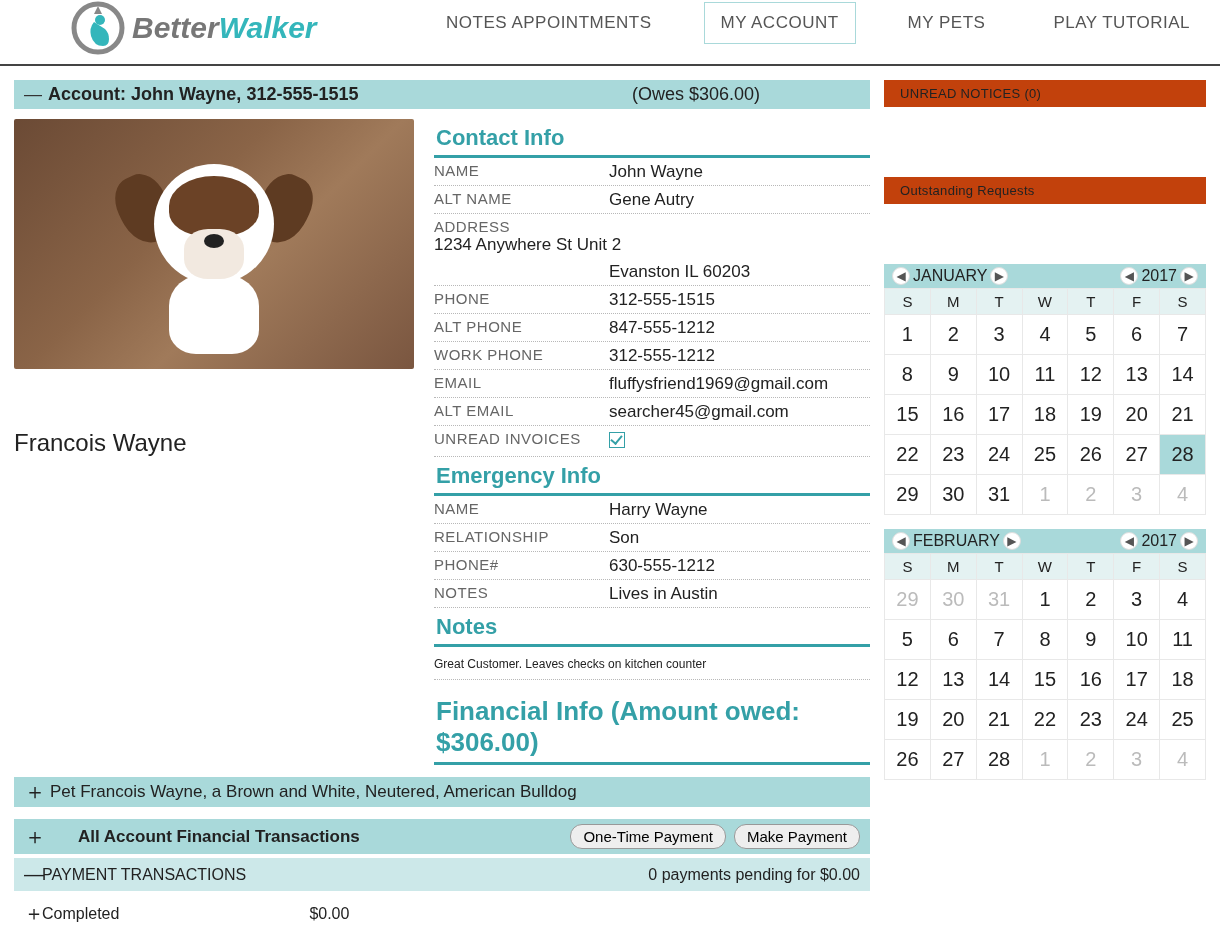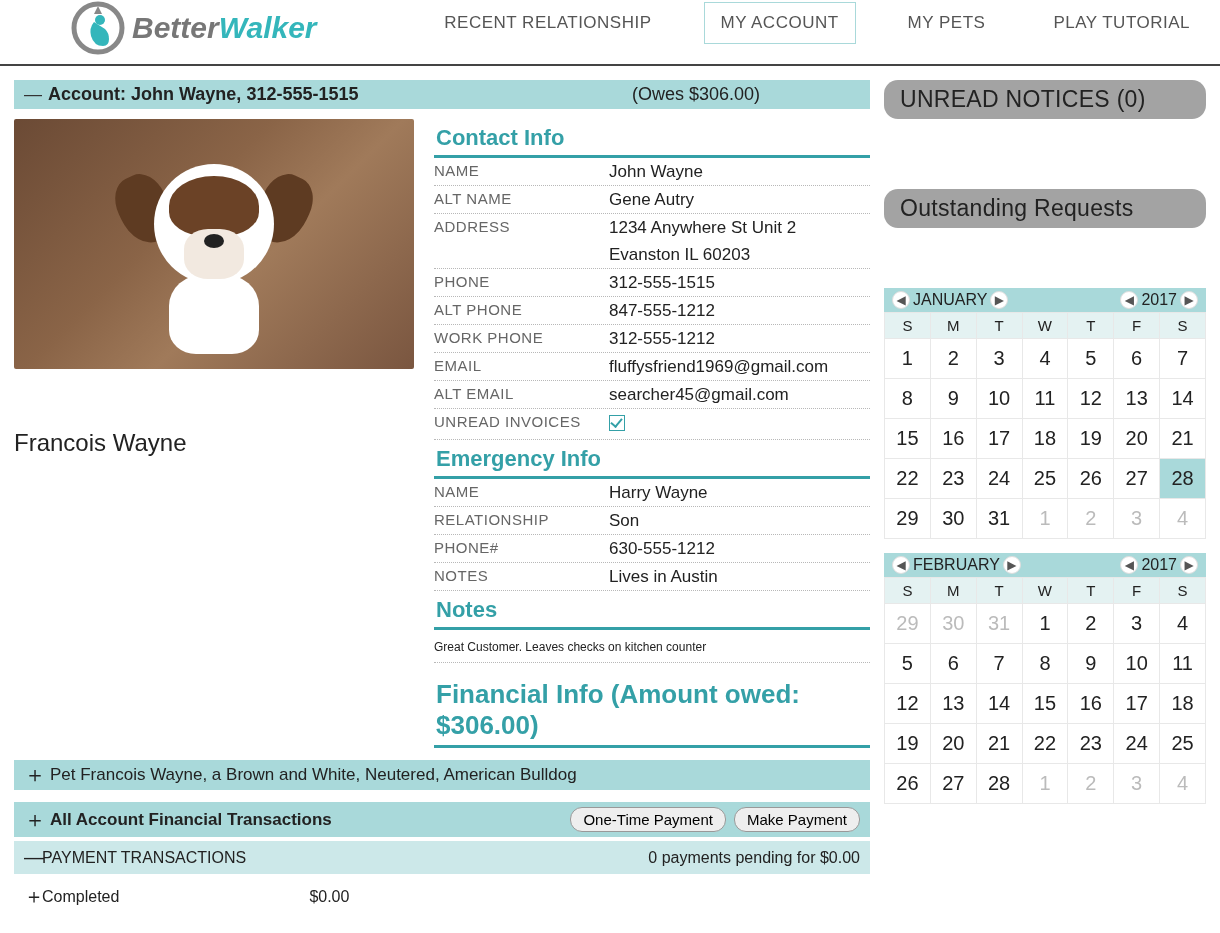--- a/index.html
+++ b/index.html
@@ -86,21 +86,21 @@
   .section-title {
     font-size: 22px; font-weight: 700; color: #34a0a7;
     border-bottom: 3px solid #34a0a7; padding: 0 0 4px 2px; margin-top: 6px;
   }
   .info-row {
     display: flex; align-items: flex-start;
     border-bottom: 1px dotted #b8b8b8;
     padding: 4px 0 3px 0;
     font-size: 17px;
   }
-  .info-row.noborder { border-bottom: none; }
+  .info-row.noborder { border-bottom: none; flex-direction: column; }
   .info-label { width: 175px; color: #666; font-size: 15px; letter-spacing: 0.5px; }
   .info-val { flex: 1; color: #222; }
   .chk {
     display:inline-block; width:16px; height:16px; border:1px solid #34a0a7;
     position:relative; margin-top:2px;
   }
   .chk::after {
     content:""; position:absolute; left:3px; top:0px; width:5px; height:9px;
     border-right:2px solid #34a0a7; border-bottom:2px solid #34a0a7; transform:rotate(40deg);
   }
@@ -113,37 +113,37 @@
     background: #a9d9da;
     display: flex;
     align-items: center;
     padding: 5px 10px;
     margin-top: 12px;
     font-size: 17px;
     gap: 8px;
   }
   .panel-bar .toggle { font-size: 22px; font-weight:300; line-height:14px; width:18px; text-align:center; cursor:pointer;}
   .panel-bar .pb-title { font-weight: 400; }
-  .panel-bar.bold .pb-title { font-weight: 700; }
+  .panel-bar.bold .pb-title { font-weight: 700; margin-left: 28px; }
   .btn {
     background: #eee; border: 1px solid #999; border-radius: 12px;
     padding: 3px 12px; font-size: 15px; cursor: pointer;
     margin-left: 4px;
   }
   .panel-bar .btns { margin-left: auto; display:flex; gap:4px;}
   .sub-bar {
     background: #cce8e9; display:flex; align-items:center; padding:5px 10px; margin-top:4px; font-size:16px;
   }
   .sub-bar .toggle { font-size: 20px; font-weight:300; width:18px; cursor:pointer;}
   .sub-bar .right-text { margin-left:auto; }
   .sub-bar.light { background: #fff; }
   .sub-bar .amt { margin-left: 190px; }
   
   .side-banner {
-    background: #a3a3a3; padding: 6px 16px; font-size: 23px; letter-spacing:0.3px;border-radius:14px;
+    background: #c2410c; padding: 6px 16px; font-size: 13px; letter-spacing:0.3px;
   }
   .side-banner.mt { margin-top: 70px; }
   .calendar { margin-top: 60px; font-size: 17px; }
   .cal-head {
     background: #a9d9da; display:flex; align-items:center; justify-content:space-between;
     padding: 3px 8px; font-size:16px;
   }
   .cal-group { display:flex; align-items:center; gap:3px; }
   .chev {
     width:18px; height:18px; border-radius:50%; background:#fff; display:inline-flex;
@@ -171,21 +171,21 @@
       <path d="M28 6 L24 14 L32 14 Z" fill="#888"></path>
       <path d="M24 22 q-5 6 -3 14 q3 10 12 10 q6 0 6 -7 q0 -6 -4 -10 z" fill="#34b6bb"></path>
       <circle cx="30" cy="20" r="5" fill="#34b6bb"></circle>
       <ellipse cx="37" cy="25" rx="3" ry="4" fill="#fff"></ellipse>
     </svg>
     <span class="logo-text">
       <span class="logo-better">Better</span><span class="logo-walker">Walker</span>
     </span>
   </div>
   <div class="nav">
-    <div class="nav-item">RECENT RELATIONSHIP</div>
+    <div class="nav-item">NOTES APPOINTMENTS</div>
     <div class="nav-item active">MY ACCOUNT</div>
     <div class="nav-item">MY PETS</div>
     <div class="nav-item">PLAY TUTORIAL</div>
   </div>
 </div>
 
 <div class="page">
   <div class="left">
     <div class="banner">
       <span class="dash">—</span>

